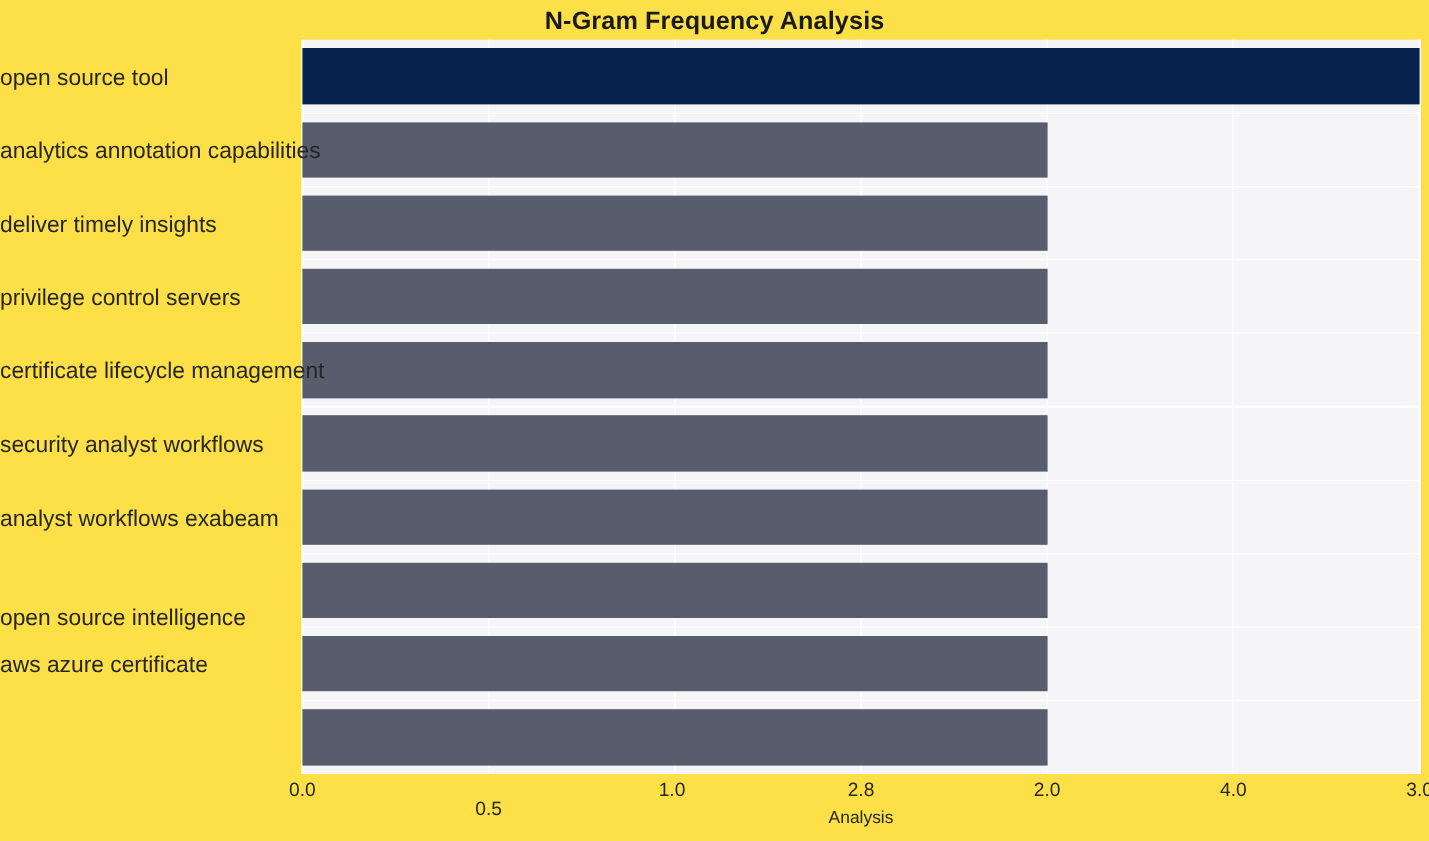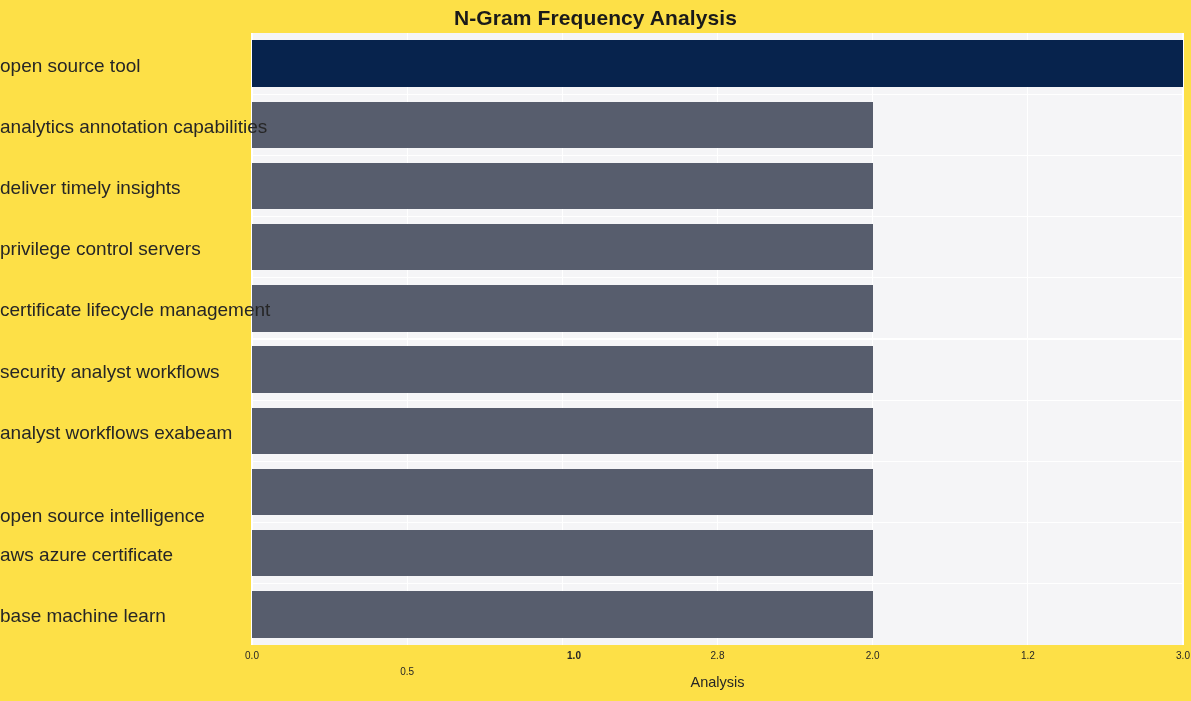--- a/index.html
+++ b/index.html
@@ -89,21 +89,21 @@
     position: absolute;
     left: 0;
     top: 650px;
     width: 1191px;
     height: 22px;
   }
   .xlabel {
     position: absolute;
     top: 0;
     transform: translateX(-50%);
-    font-size: 10px;
+    font-size: 16px;
     color: #262626;
     white-space: nowrap;
   }
 
   
   #xaxis-title {
     position: absolute;
     left: 252px;
     top: 674px;
     width: 931px;
@@ -155,28 +155,27 @@
   <div id="ylabels">
       <div class="ylabel" style="top: 21.6px;">open source tool</div>
       <div class="ylabel" style="top: 82.8px;">analytics annotation capabilities</div>
       <div class="ylabel" style="top: 205.2px;">privilege control servers</div>
       <div class="ylabel" style="top: 144px;">deliver timely insights</div>
       <div class="ylabel" style="top: 266.4px;">certificate lifecycle management</div>
       <div class="ylabel" style="top: 327.6px;">security analyst workflows</div>
       <div class="ylabel" style="top: 388.8px;">analyst workflows exabeam</div>
       <div class="ylabel" style="top: 472px;">open source intelligence</div>
       <div class="ylabel" style="top: 511.2px;">aws azure certificate</div>
-      <div class="ylabel" style="top: 572.4px;">base machine learn</div>
     </div>
 
   <div id="xlabels">
       <div class="xlabel" style="left: 252px;">0.0</div>
       <div class="xlabel" style="left: 407.167px; margin-top: 16px;">0.5</div>
-      <div class="xlabel" style="left: 574px; font-weight: bold;">1.0</div>
+      <div class="xlabel" style="left: 560px;">1.0</div>
       <div class="xlabel" style="left: 717.5px;">2.8</div>
       <div class="xlabel" style="left: 872.667px;">2.0</div>
-      <div class="xlabel" style="left: 1027.83px;">1.2</div>
+      <div class="xlabel" style="left: 1027.83px;">4.0</div>
       <div class="xlabel" style="left: 1183px;">3.0</div>
     </div>
 
   <div id="xaxis-title">Analysis</div>
 
 </div>
 
 </body></html>

